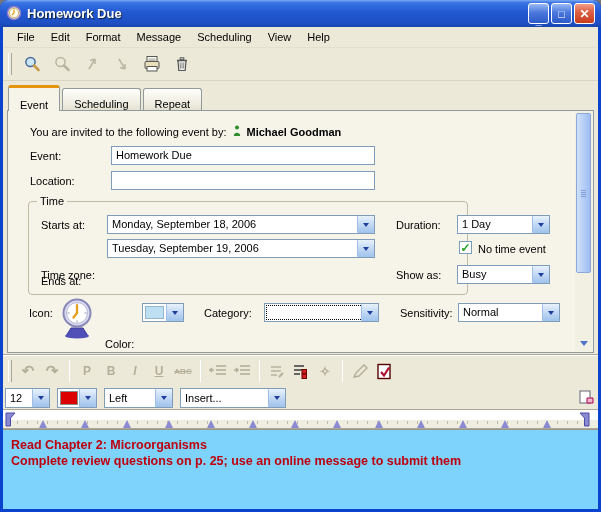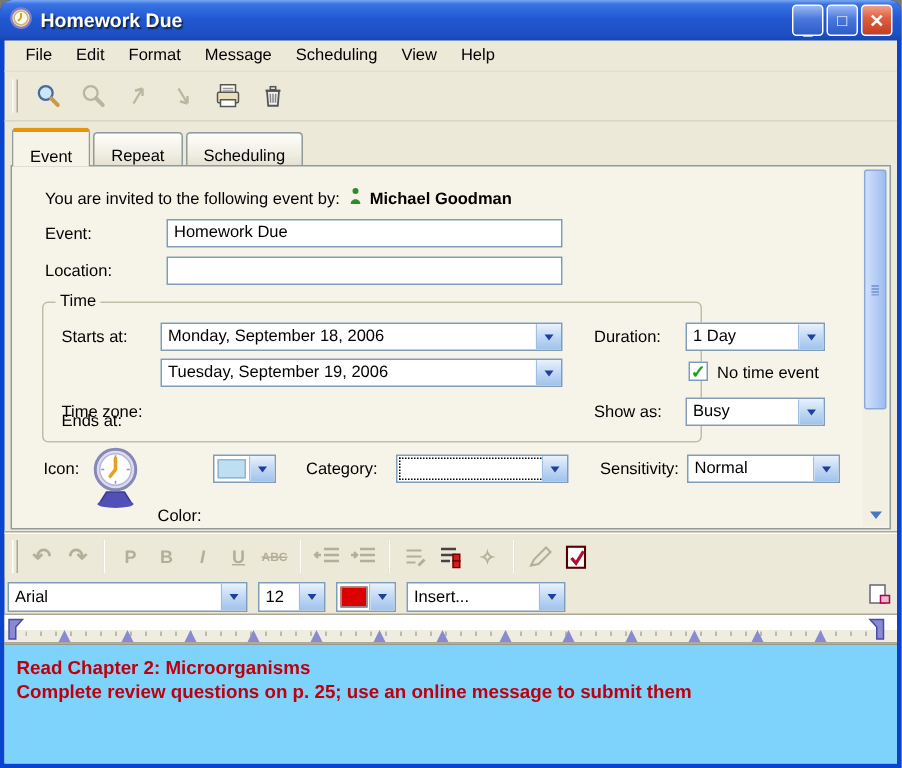--- a/index.html
+++ b/index.html
@@ -165,24 +165,24 @@
           <line x1="10.8" y1="7.5" x2="10.6" y2="13.5" stroke="#888"></line>
         </svg>
       </span>
     </div>
 
     <div class="tabstrip">
       <div class="tab active">
           <span>Event</span>
         </div>
       <div class="tab">
+          <span>Scheduling</span>
+        </div>
+      <div class="tab">
           <span>Repeat</span>
-        </div>
-      <div class="tab">
-          <span>Scheduling</span>
         </div>
     </div>
 
     <div class="tabpanel">
 
       <div class="lbl" style="left:22px;top:14px;display:flex;gap:6px;align-items:center;">
         <span>You are invited to the following event by:</span>
         <span>
           <svg width="8" height="12" viewBox="0 0 8 12">
               <circle cx="4" cy="2.4" r="2" fill="#2E8B2E"></circle>
@@ -330,30 +330,30 @@
       </span>
       <span class="fbtn on">
         <svg width="17" height="17" viewBox="0 0 17 17">
             <rect x="2" y="1.5" width="12" height="14" fill="#FFF" stroke="#550000" stroke-width="1.4"></rect>
             <path d="M5 9 L8 12.5 L13 4.5" fill="none" stroke="#B01030" stroke-width="2.2"></path>
           </svg>
       </span>
     </div>
 
     <div class="fontbar">
-      <div class="fcombo" style="width:160px;">
-        <span>Arial</span>
-        <span class="cb"></span>
-      </div>
       <div class="fcombo" style="width:45px;">
         <span>12</span>
         <span class="cb"></span>
       </div>
       <div class="fcombo" style="width:40px;">
         <span class="swatch" style="background: rgb(221, 0, 0);"></span>
+        <span class="cb"></span>
+      </div>
+      <div class="fcombo" style="width:69px;">
+        <span>Left</span>
         <span class="cb"></span>
       </div>
       <div class="fcombo" style="width:106px;">
         <span>Insert...</span>
         <span class="cb"></span>
       </div>
       <span class="spacer"></span>
       <span style="margin-right:4px;">
         <svg width="16" height="16" viewBox="0 0 16 16">
             <rect x="2" y="2" width="10" height="12" fill="#FFF" stroke="#667"></rect>

